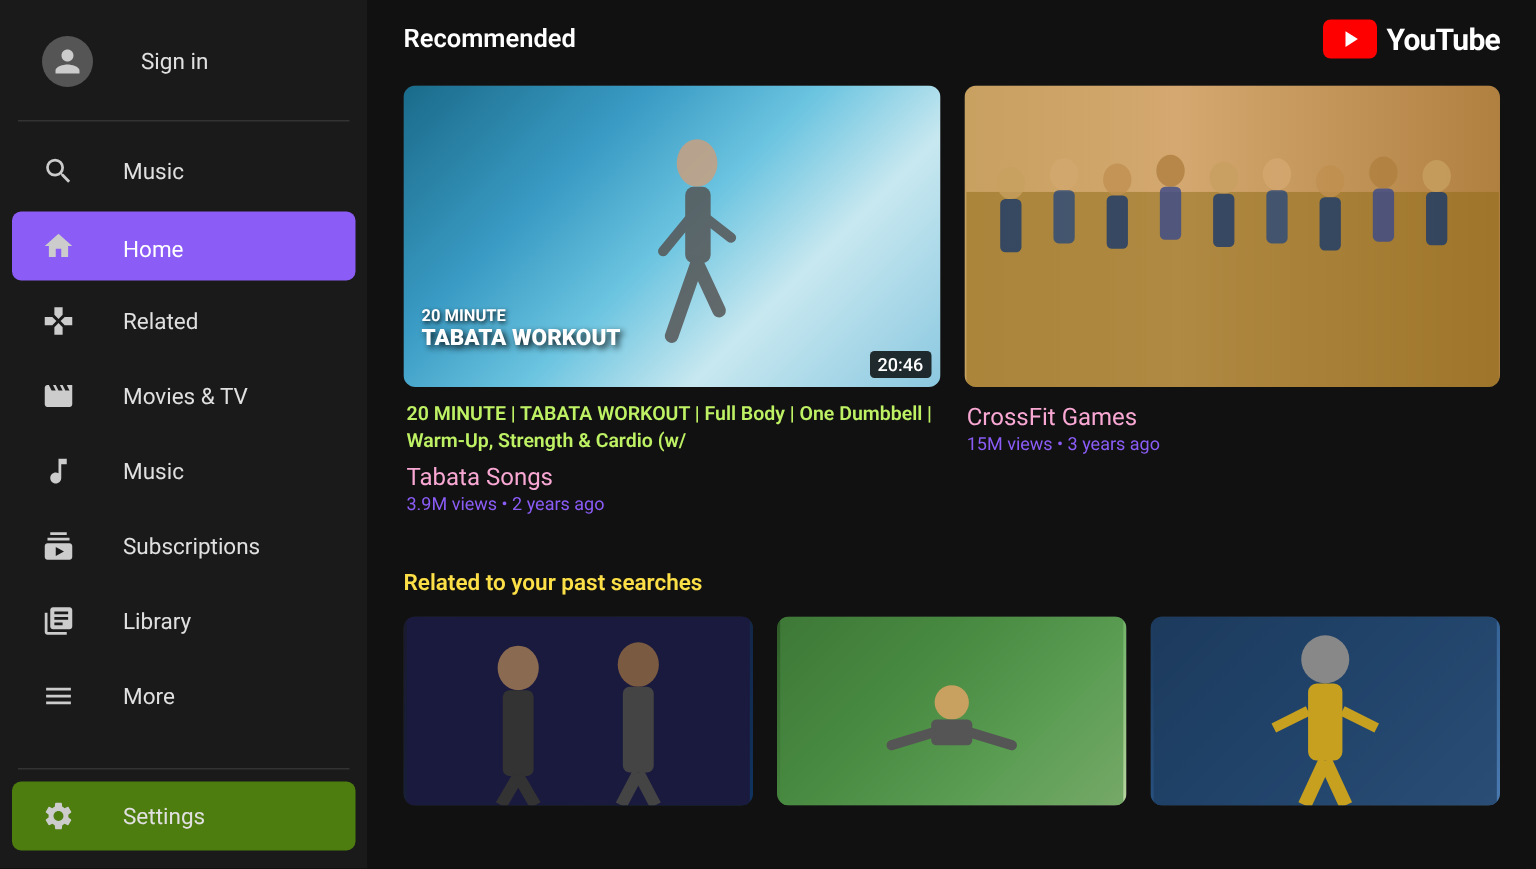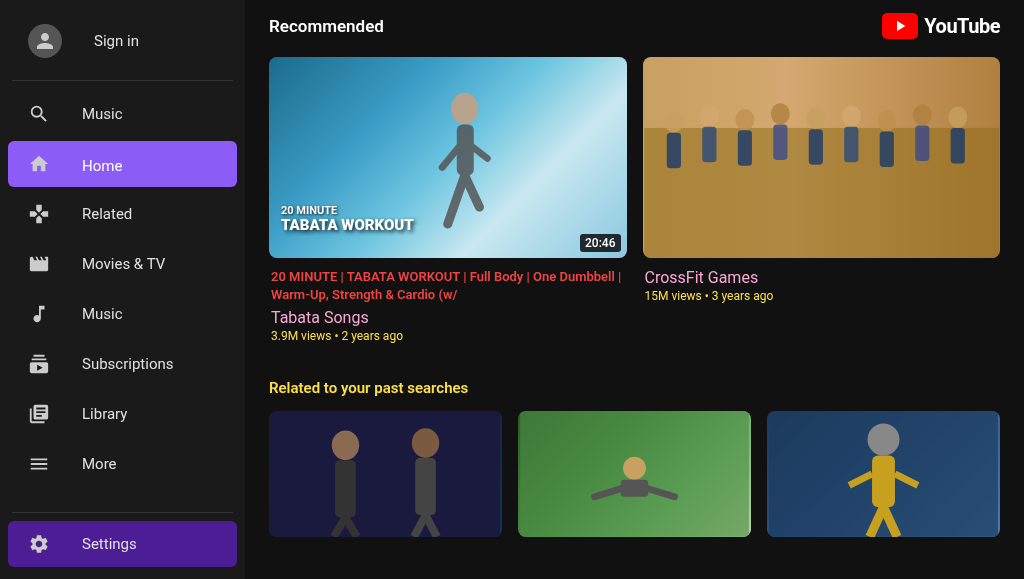--- a/index.html
+++ b/index.html
@@ -77,21 +77,21 @@
       height: 1px;
       background: #333;
       margin: 8px 12px;
     }
 
     .sidebar-bottom {
       margin-top: auto;
     }
 
     .sidebar-item.settings {
-      background: #4c1d95;
+      background: #4d7c0f;
     }
 
     
     .main {
       flex: 1;
       overflow-y: auto;
       padding: 13px 24px;
       background: #111;
     }
 
@@ -164,38 +164,38 @@
       font-weight: 500;
     }
 
     .video-info {
       padding: 0 2px;
     }
 
     .video-title {
       font-size: 13px;
       font-weight: 600;
-      color: #ef4444;
+      color: #bef264;
       line-height: 1.4;
       margin-bottom: 4px;
       display: -webkit-box;
       -webkit-line-clamp: 2;
       -webkit-box-orient: vertical;
       overflow: hidden;
     }
 
     .video-channel {
       font-size: 16px;
       color: #f9a8d4;
       margin-bottom: 2px;
     }
 
     .video-meta {
       font-size: 12px;
-      color: #fde047;
+      color: #8b5cf6;
     }
 
     .section-label {
       font-size: 15px;
       font-weight: 600;
       color: #fde047;
       margin-bottom: 14px;
     }
 
     

